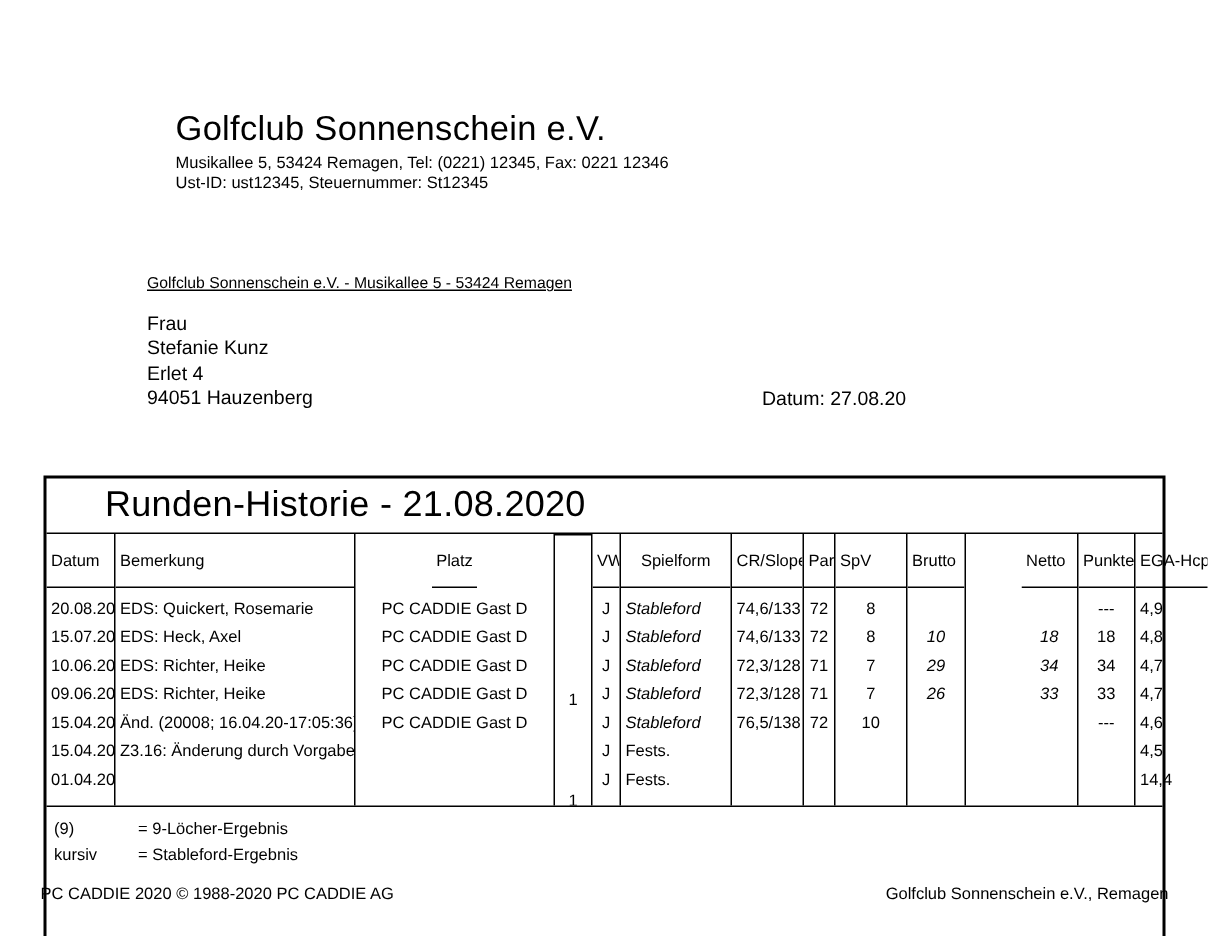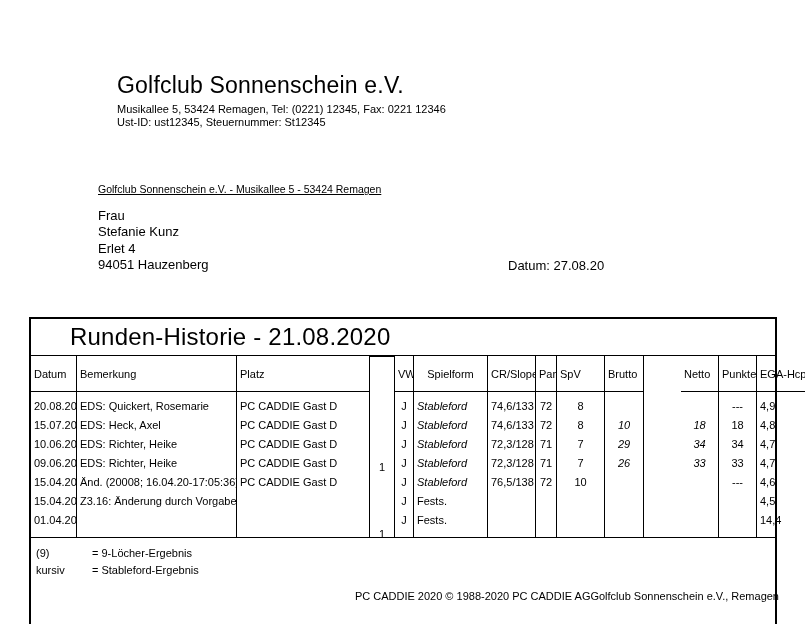--- a/index.html
+++ b/index.html
@@ -53,21 +53,21 @@
   .it { font-style:italic; }
 
   
   .legend { padding:7px 0 0 5px; font-size:11px; }
   .legend-row { height:17px; line-height:17px; }
   .legend-symbol { display:inline-block; width:56px; }
 
   
   .footer {
     position:absolute; left:27px; top:590px; width:752px;
-    display:flex; justify-content:flex-end; font-size:11px;
+    display:flex; justify-content:space-between; font-size:11px;
   }
 </style>
 </head>
 <body>
 
 <div class="letterhead">
   <h1 class="lh-title">Golfclub Sonnenschein e.V.</h1>
   <div class="lh-sub">Musikallee 5, 53424 Remagen, Tel: (0221) 12345, Fax: 0221 12346</div>
   <div class="lh-sub">Ust-ID: ust12345, Steuernummer: St12345</div>
 </div>
@@ -100,21 +100,21 @@
       <div class="gcol" style="width: 160px;">
         <div class="gh">Bemerkung</div>
         <div class="gspacer"></div>
         <div class="gcell a-l">EDS: Quickert, Rosemarie</div>
         <div class="gcell a-l">EDS: Heck, Axel</div>
         <div class="gcell a-l">EDS: Richter, Heike</div>
         <div class="gcell a-l">EDS: Richter, Heike</div>
         <div class="gcell a-l">Änd. (20008; 16.04.20-17:05:36)</div>
         <div class="gcell a-l">Z3.16: Änderung durch Vorgaben</div>
       </div>
-      <div class="gcol" style="width: 133px;">
+      <div class="gcol" style="width: 133px; align-items: center;">
         <div class="gh">Platz</div>
         <div class="gspacer"></div>
         <div class="gcell a-l">PC CADDIE Gast D</div>
         <div class="gcell a-l">PC CADDIE Gast D</div>
         <div class="gcell a-l">PC CADDIE Gast D</div>
         <div class="gcell a-l">PC CADDIE Gast D</div>
         <div class="gcell a-l">PC CADDIE Gast D</div>
         <div class="gcell a-l"></div>
         <div class="gcell a-l"></div>
       </div>

